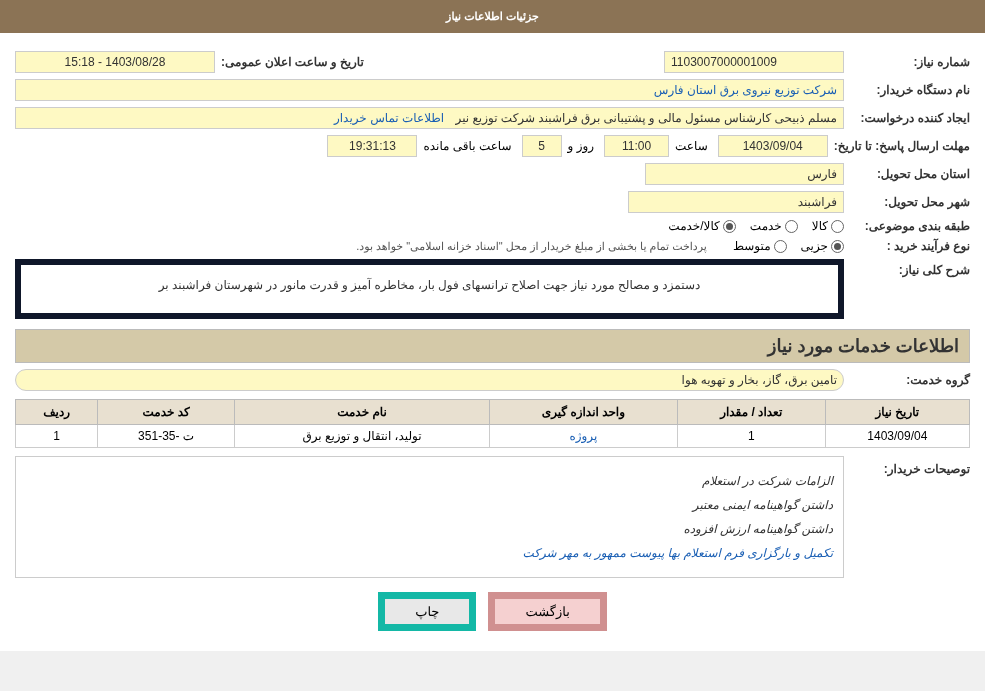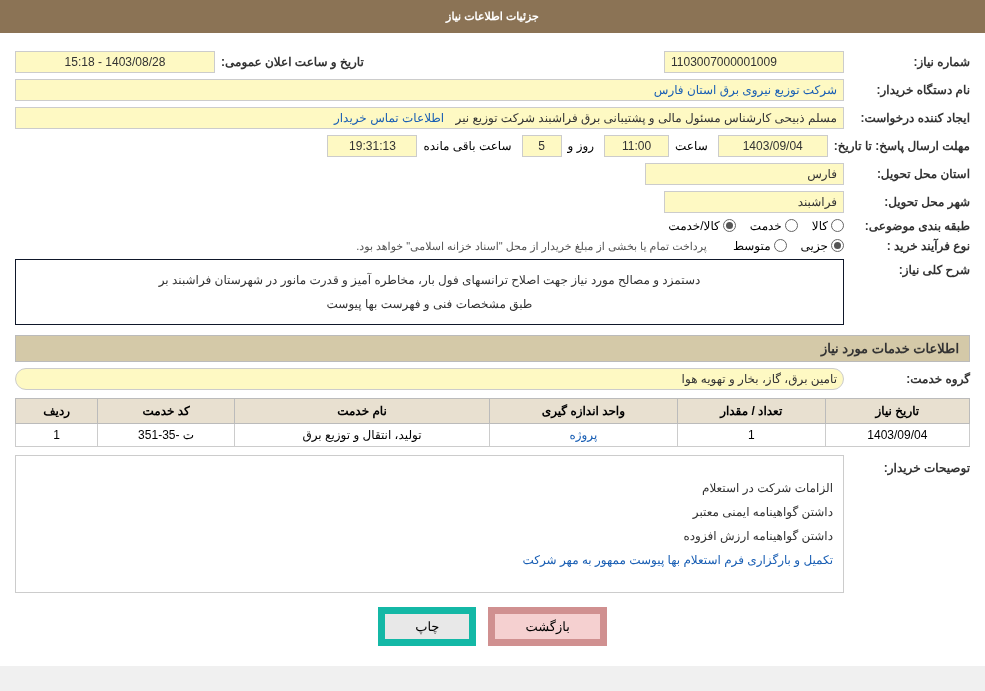--- a/index.html
+++ b/index.html
@@ -25,21 +25,21 @@
     .content {
       padding: 10px 15px;
       background: #fff;
     }
     .section-title {
       background: #d4c9a8;
       color: #333;
       font-weight: bold;
       padding: 5px 10px;
       margin: 10px 0 6px 0;
-      font-size: 13px;
+      font-size: 18px;
       border: 1px solid #bbb;
     }
     .info-row {
       display: flex;
       align-items: center;
       margin-bottom: 6px;
       gap: 6px;
     }
     .label {
       color: #333;
@@ -58,21 +58,21 @@
     .shranel-number {
       width: 160px;
     }
     .radio-group {
       display: flex;
       align-items: center;
       gap: 14px;
     }
     .radio-item {
       display: flex;
-      align-items: flex-start;
+      align-items: center;
       gap: 3px;
     }
     .radio-circle {
       width: 13px;
       height: 13px;
       border-radius: 50%;
       border: 1px solid #666;
       background: #fff;
       display: inline-block;
       position: relative;
@@ -98,40 +98,41 @@
       padding: 5px 8px;
       text-align: center;
       font-weight: bold;
     }
     .services-table td {
       border: 1px solid #ccc;
       padding: 4px 8px;
       text-align: center;
     }
     .description-box {
-      border: 1px solid #0f172a;
+      border: 6px solid #0f172a;
       padding: 8px 16px;
       min-height: 60px;
       color: #333;
       line-height: 1.8;
       text-align: center;
     }
     .buyer-description {
       display: flex;
       align-items: flex-start;
       gap: 6px;
       margin-bottom: 6px;
     }
     .buyer-desc-content {
       border: 1px solid #ccc;
-      padding: 20px 10px;
+      padding: 12px 10px;
       flex: 1;
       min-height: 90px;
       line-height: 2;
       color: #333;
+      font-style: italic;
     }
     .buyer-desc-content .blue-link {
       color: #1a5fb4;
     }
     .buttons-row {
       display: flex;
       justify-content: center;
       gap: 12px;
       margin: 14px 0 10px 0;
     }
@@ -201,21 +202,21 @@
       <span class="value-box" style="width:90px; text-align:center;">19:31:13</span>
     </div>
 
     <div class="info-row">
       <span class="label">استان محل تحویل:</span>
       <span class="value-box" style="width:199px;">فارس</span>
     </div>
 
     <div class="info-row">
       <span class="label">شهر محل تحویل:</span>
-      <span class="value-box" style="width:180px;">فراشبند</span>
+      <span class="value-box" style="width:216px;">فراشبند</span>
     </div>
 
     <div class="info-row">
       <span class="label">طبقه بندی موضوعی:</span>
       <div class="radio-group">
         <div class="radio-item">
           <span class="radio-circle"></span>
           <span>کالا</span>
         </div>
         <div class="radio-item">
@@ -242,21 +243,20 @@
         </div>
       </div>
       <span class="tasviyeh-note" style="margin-right:20px;">پرداخت تمام یا بخشی از مبلغ خریدار از محل "اسناد خزانه اسلامی" خواهد بود.</span>
     </div>
 
     <div class="info-row" style="align-items:flex-start;">
       <span class="label" style="padding-top:4px;">شرح کلی نیاز:</span>
       <div class="description-box" style="flex:1; text-align:center; line-height:2;">
         <span>دستمزد و مصالح مورد نیاز جهت اصلاح ترانسهای فول بار، مخاطره آمیز و قدرت مانور در شهرستان فراشبند بر</span>
         <br>
-        <span>طبق مشخصات فنی و فهرست بها پیوست</span>
       </div>
     </div>
 
     <div class="section-title">اطلاعات خدمات مورد نیاز</div>
 
     <div class="info-row">
       <span class="label">گروه خدمت:</span>
       <span class="value-box" style="flex:1;border-radius:11px;">تامین برق، گاز، بخار و تهویه هوا</span>
     </div>
 

